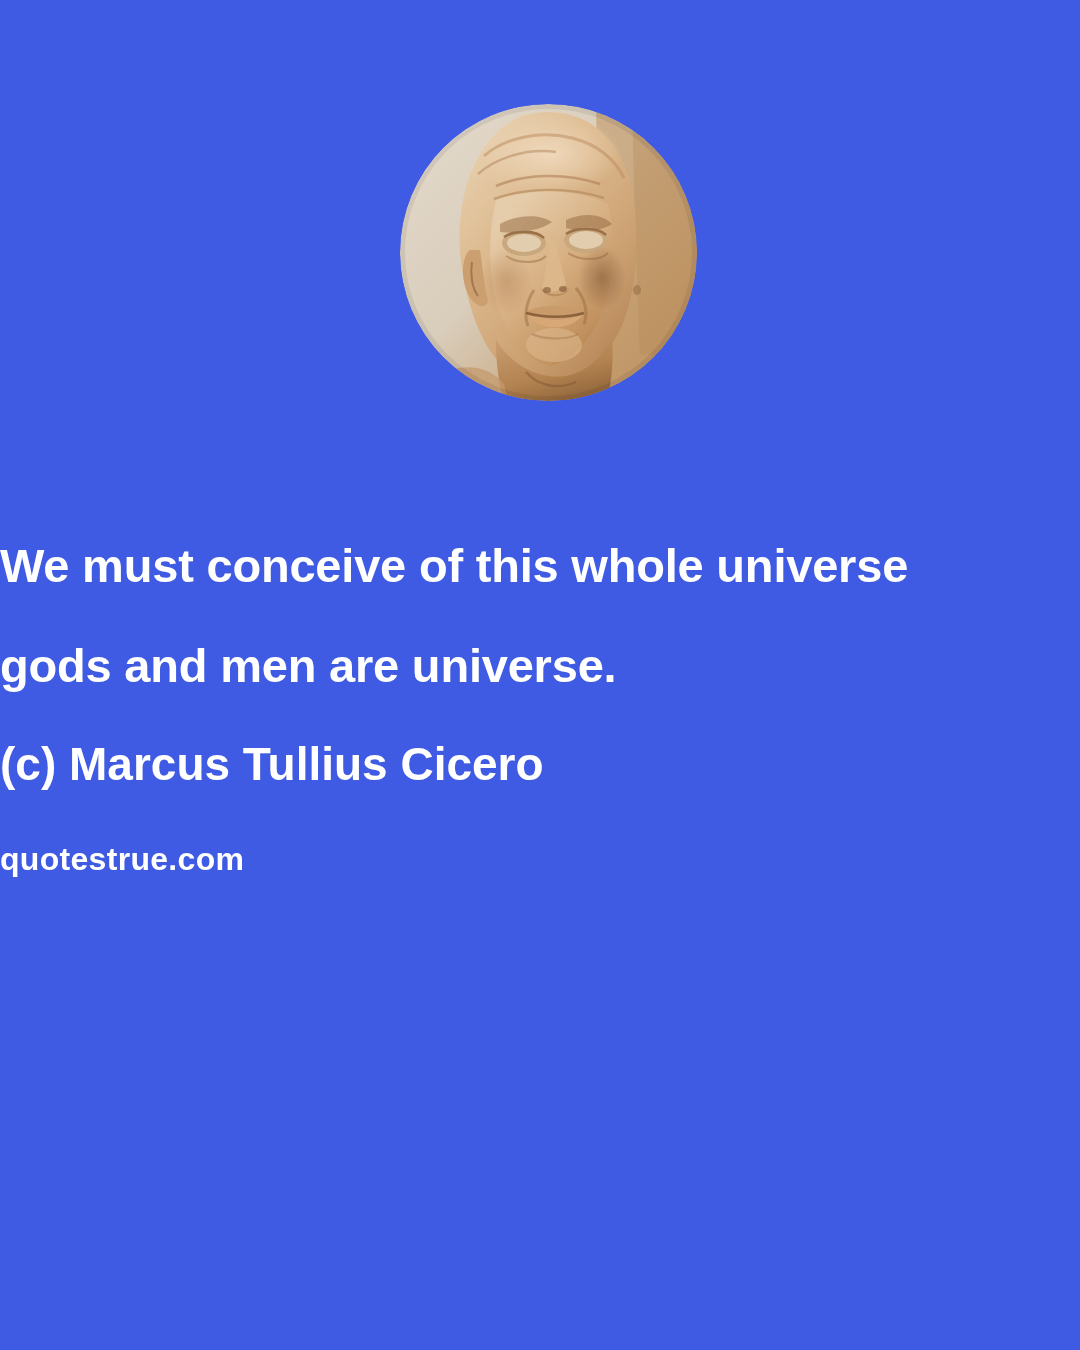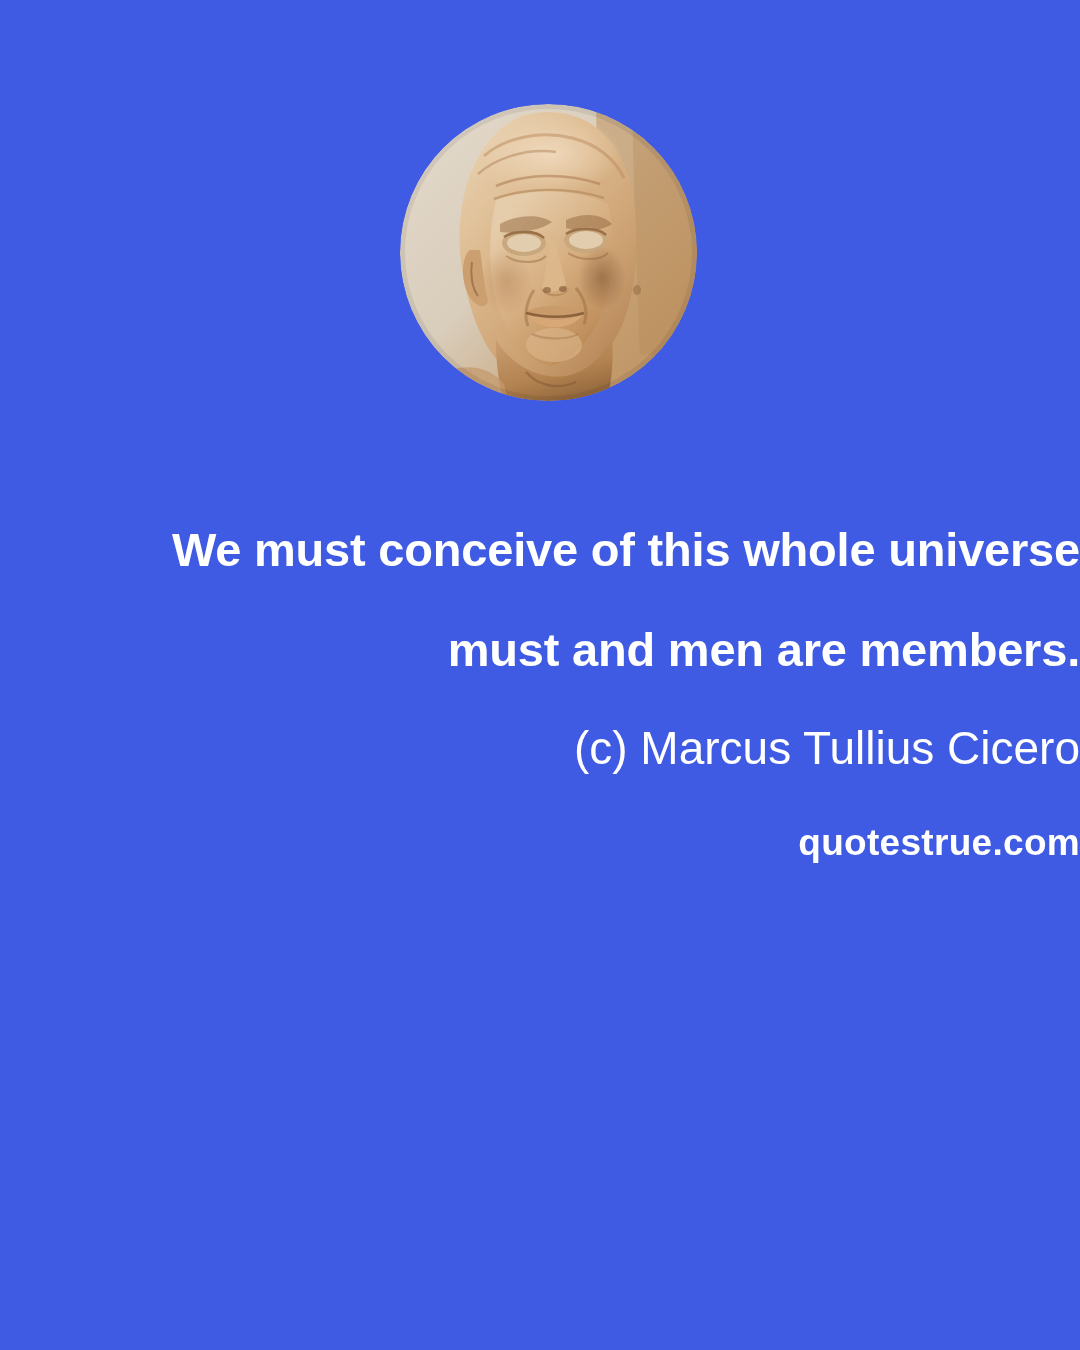--- a/index.html
+++ b/index.html
@@ -38,48 +38,48 @@
   #portrait-svg {
     display: block;
     width: 297px;
     height: 297px;
   }
 
   
   #text-block {
     position: absolute;
     left: 0;
-    top: 500px;
+    top: 516px;
     width: 1080px;
-    text-align: right;
+    text-align: left;
   }
 
   .quote-line {
     color: #ffffff;
     font-family: "Liberation Sans", sans-serif;
     font-size: 47px;
     font-weight: 600;
     line-height: 100px;
     letter-spacing: -0.2px;
     white-space: nowrap;
   }
 
   #attribution {
     color: #ffffff;
     font-family: "Liberation Sans", sans-serif;
     font-size: 46px;
-    font-weight: 400;
+    font-weight: 700;
     line-height: 96px;
     white-space: nowrap;
   }
 
   #website {
     color: #ffffff;
     font-family: "Liberation Sans", sans-serif;
-    font-size: 37px;
+    font-size: 32px;
     font-weight: 700;
     line-height: 94px;
     letter-spacing: 0.3px;
     white-space: nowrap;
   }
 </style>
 </head>
 <body>
 
 <div id="card">
@@ -216,20 +216,20 @@
         <circle cx="148.5" cy="148.5" r="148.5" fill="none" stroke="#000000" stroke-opacity="0.07" stroke-width="10"></circle>
       </g>
     </svg>
   </div>
 
   <div id="text-block">
 
     <div class="quote-line">We must conceive of this whole universe</div>
 
 
-    <div class="quote-line">must and men are members.</div>
+    <div class="quote-line">gods and men are universe.</div>
 
     <div id="attribution">(c) Marcus Tullius Cicero</div>
 
     <div id="website">quotestrue.com</div>
   </div>
 
 </div>
 
 </body></html>

